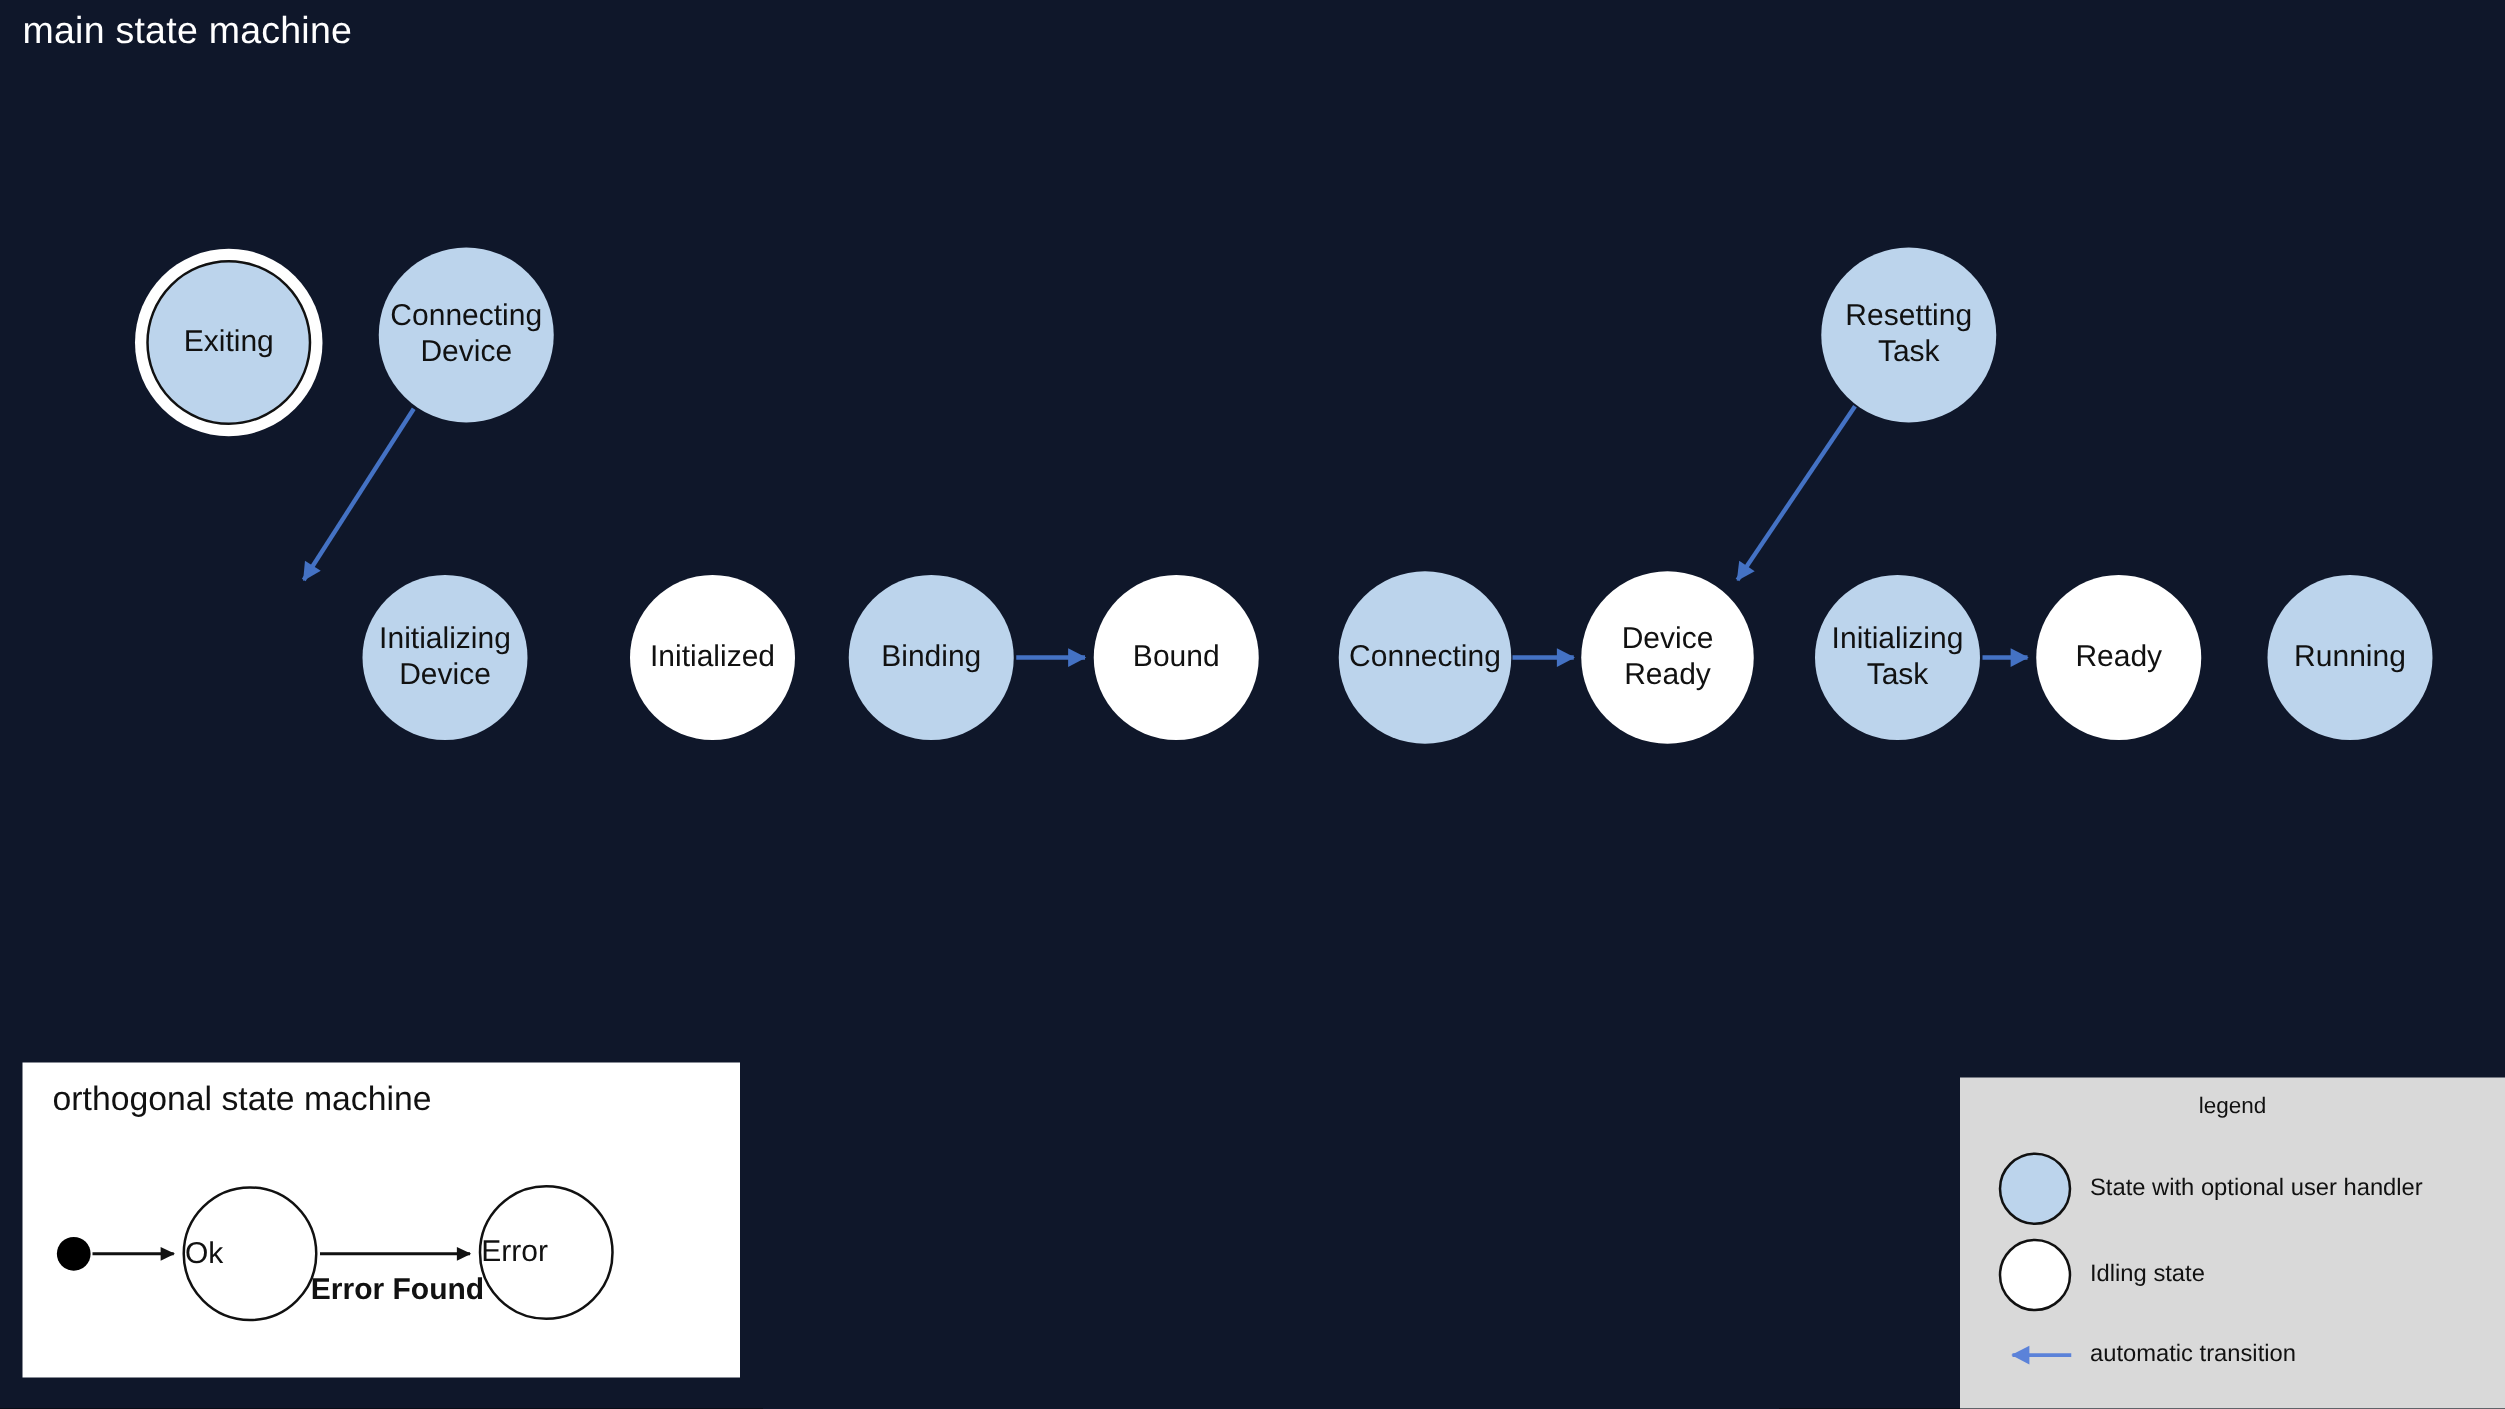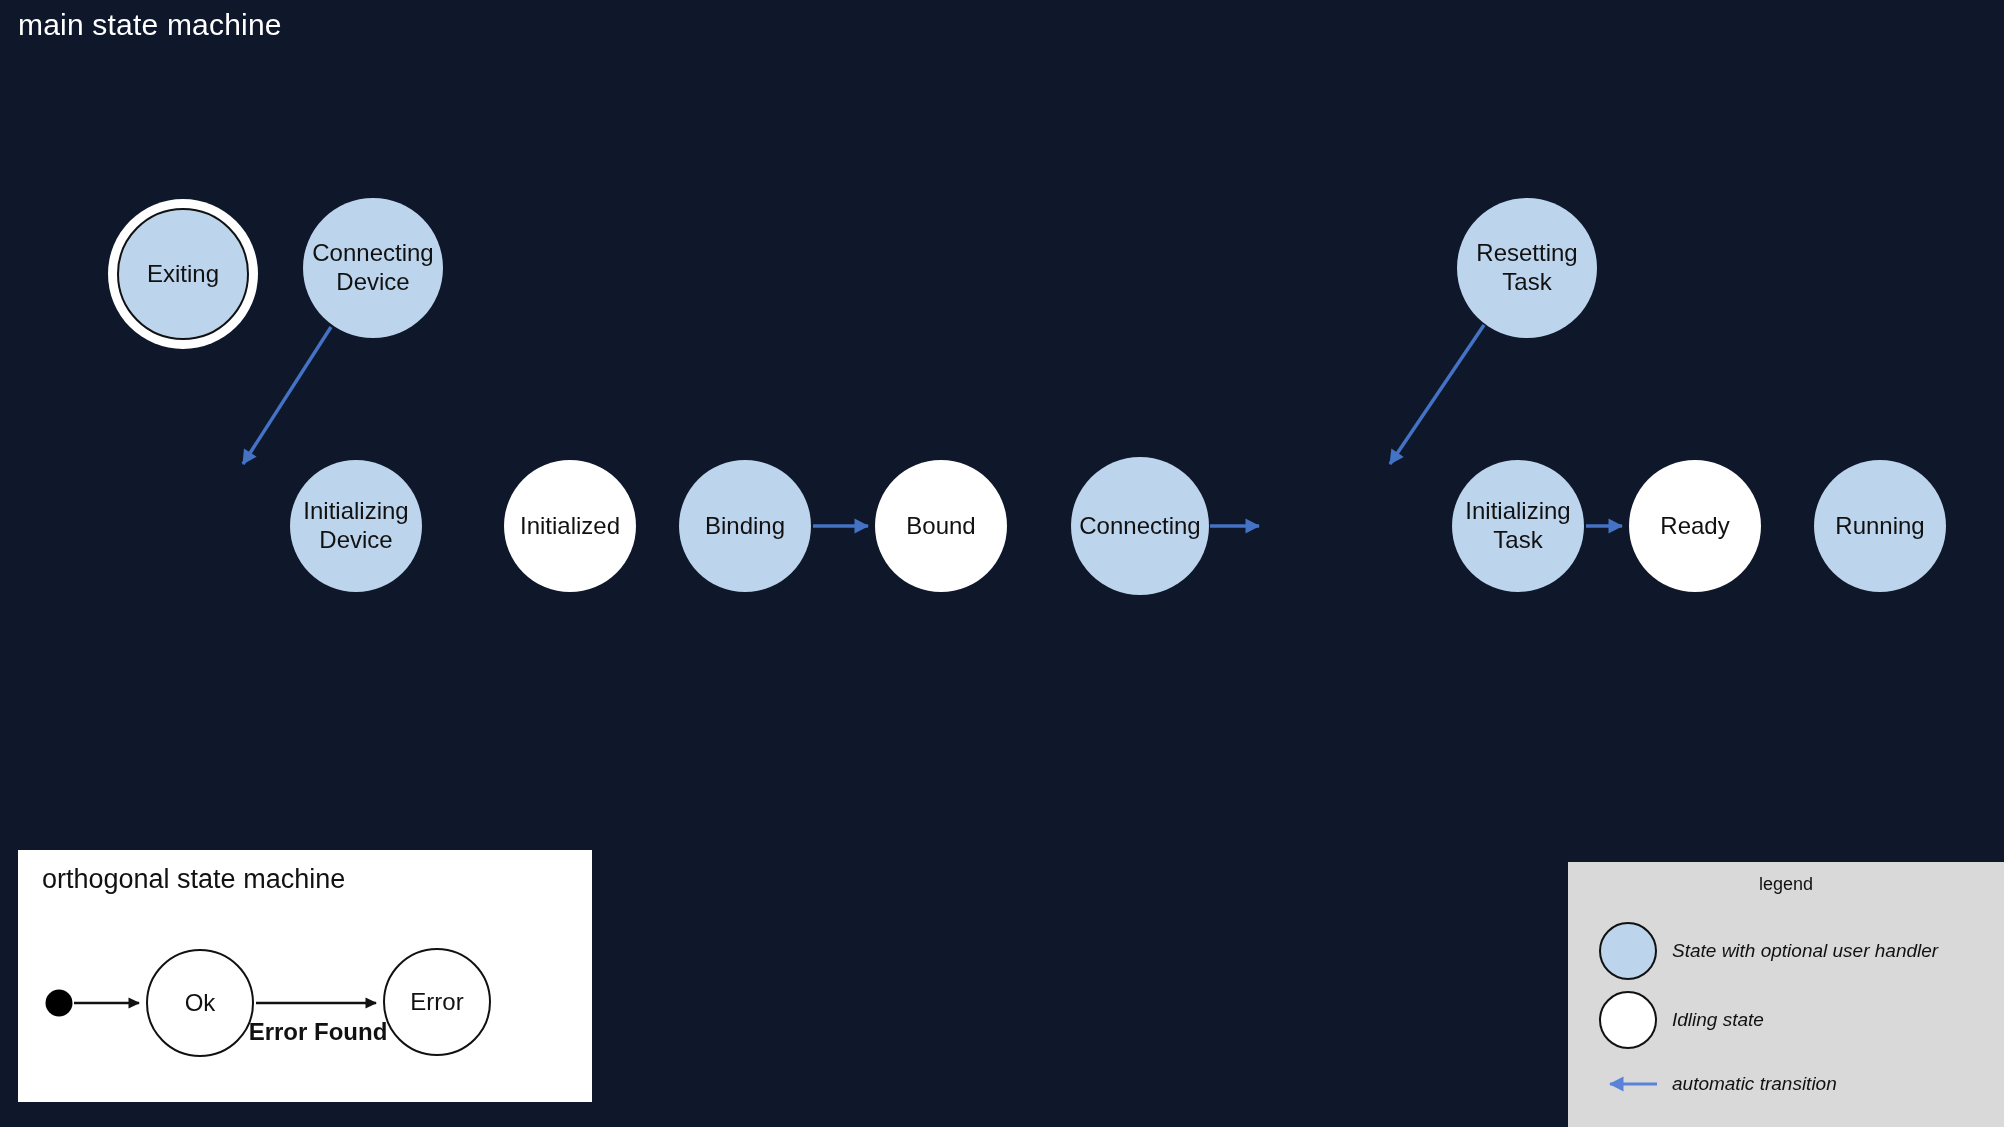--- a/index.html
+++ b/index.html
@@ -88,21 +88,20 @@
   .ostate {
     position: absolute;
     transform: translate(-50%, -50%);
     width: 108px;
     height: 108px;
     border-radius: 50%;
     background: #fff;
     border: 2.5px solid #111;
     display: flex;
     align-items: center;
-    justify-content: center;
     font-size: 24px;
     box-sizing: border-box;
   }
   .transition-label {
     position: absolute;
     left: 300px;
     top: 182px;
     transform: translate(-50%, -50%);
     font-size: 24px;
     font-weight: 600;
@@ -137,21 +136,20 @@
   }
   .legend-swatch.blue { background: #bcd4ec; }
   .legend-swatch.white { background: #fff; }
   .legend-label {
     position: absolute;
     left: 104px;
     transform: translateY(-50%);
     font-size: 19px;
     white-space: nowrap;
     color: #111;
-    font-style: italic;
   }
 </style>
 </head>
 <body>
 
 <div class="canvas">
 
   <div class="main-title">main state machine</div>
 
   <svg class="overlay">
@@ -194,20 +192,23 @@
   </div>
   <div class="state blue" style="left:745px;top:526px;width:132px;height:132px">
     <span>Binding</span>
   </div>
   <div class="state white" style="left:941px;top:526px;width:132px;height:132px">
     <span>Bound</span>
   </div>
   <div class="state blue" style="left:1140px;top:526px;width:138px;height:138px">
     <span>Connecting</span>
   </div>
+  <div class="state white" style="left:1334px;top:526px;width:138px;height:138px">
+    <span>Device Ready</span>
+  </div>
   <div class="state blue" style="left:1518px;top:526px;width:132px;height:132px">
     <span>Initializing Task</span>
   </div>
   <div class="state white" style="left:1695px;top:526px;width:132px;height:132px">
     <span>Ready</span>
   </div>
   <div class="state blue" style="left:1880px;top:526px;width:132px;height:132px">
     <span>Running</span>
   </div>
 

